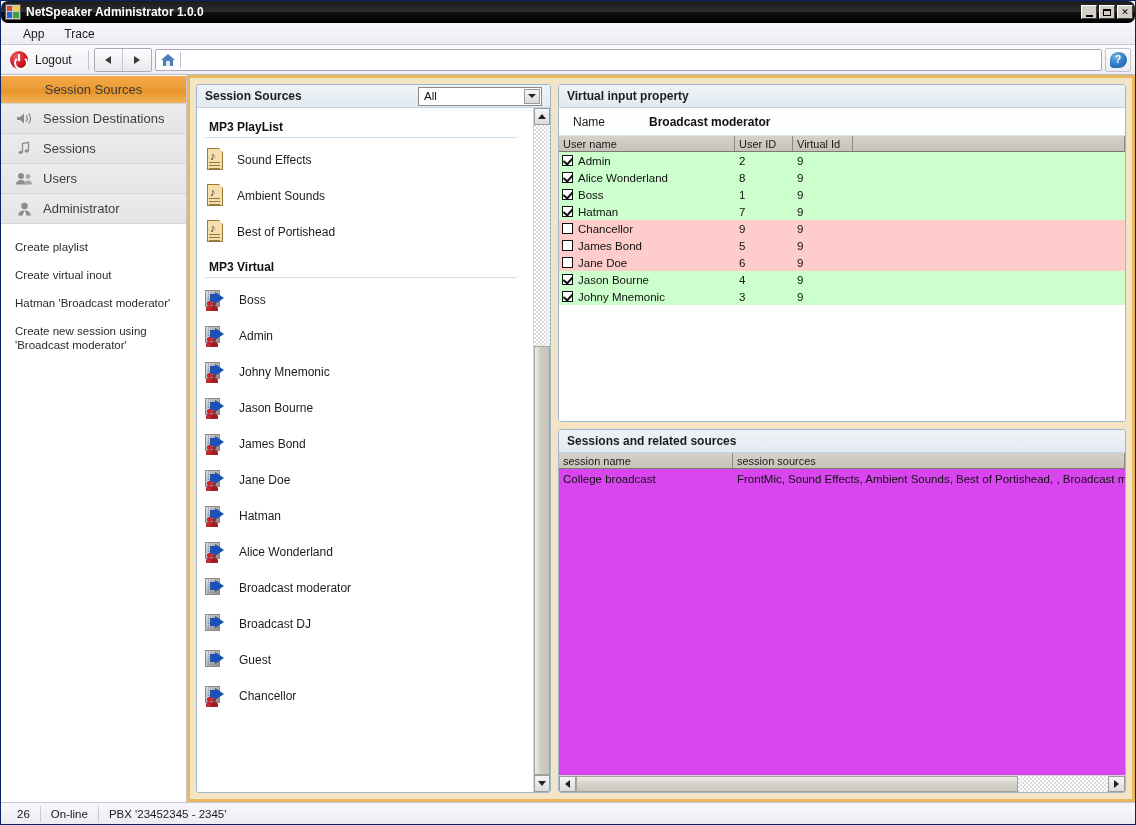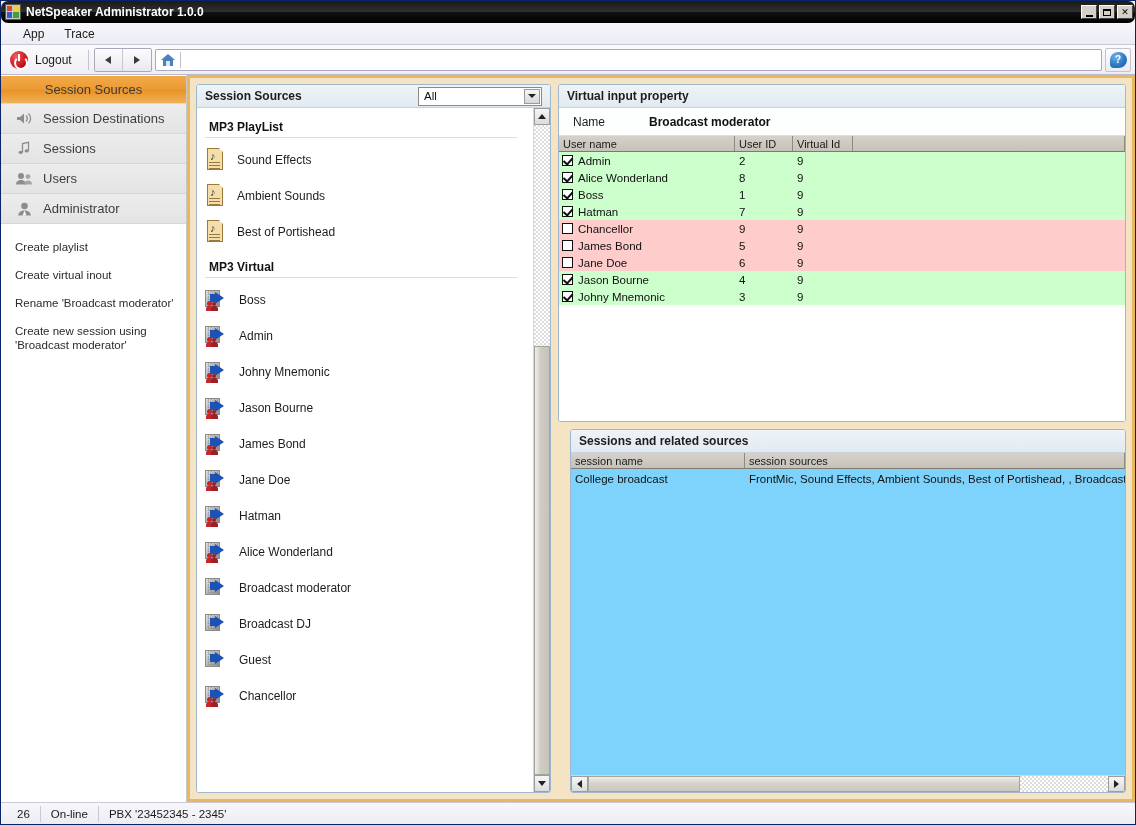--- a/index.html
+++ b/index.html
@@ -372,24 +372,24 @@
     position: relative;
   }
   .cbx.checked::after {
     content:"";
     position:absolute; left:2px; top:0px;
     width: 4px; height: 7px;
     border: solid #111;
     border-width: 0 2px 2px 0;
     transform: rotate(42deg);
   }
-  .sessions-panel { flex:1; min-height:0;margin-left:12px; }
+  .sessions-panel { flex:1; min-height:0; }
   .sess-grid-hdr { display:flex; height:16px; flex:none; border-bottom:1px solid #7d7a72; }
   .sess-row { display:flex; height:19px; font-size:11.5px; color:#111; align-items:center; }
-  .sess-body { flex:1; min-height:0; background:#7dd3fc; overflow:hidden; }
+  .sess-body { flex:1; min-height:0; background:#d946ef; overflow:hidden; }
   
   .statusbar {
     height: 22px; flex:none;
     background: linear-gradient(to bottom,#f7f7fb 0%, #ececf3 100%);
     border-top: 1px solid #c9c9d6;
     display:flex; align-items:center;
     padding-left: 6px;
     gap: 0;
   }
   .st-cell {
@@ -512,21 +512,21 @@
               <path d="M1.2 13.6c0-3.4 2.8-5.2 6.3-5.2s6.3 1.8 6.3 5.2z" fill="#8d8d8d"></path>
               <path d="M7.5 8.4L5.6 13.6h3.8z" fill="#ffffff"></path>
             </svg>
         </span>
         <span>Administrator</span>
       </div>
 
       <div class="side-links">
         <div class="side-link">Create playlist</div>
         <div class="side-link">Create virtual inout</div>
-        <div class="side-link">Rename 'Broadcast moderator'</div>
+        <div class="side-link">Hatman 'Broadcast moderator'</div>
         <div class="side-link">Create new session using 'Broadcast moderator'</div>
       </div>
     </div>
 
     <div class="main">
 
       <div class="panel sources-panel">
         <div class="panel-hd">
           <span>Session Sources</span>
           <span class="src-filter">

